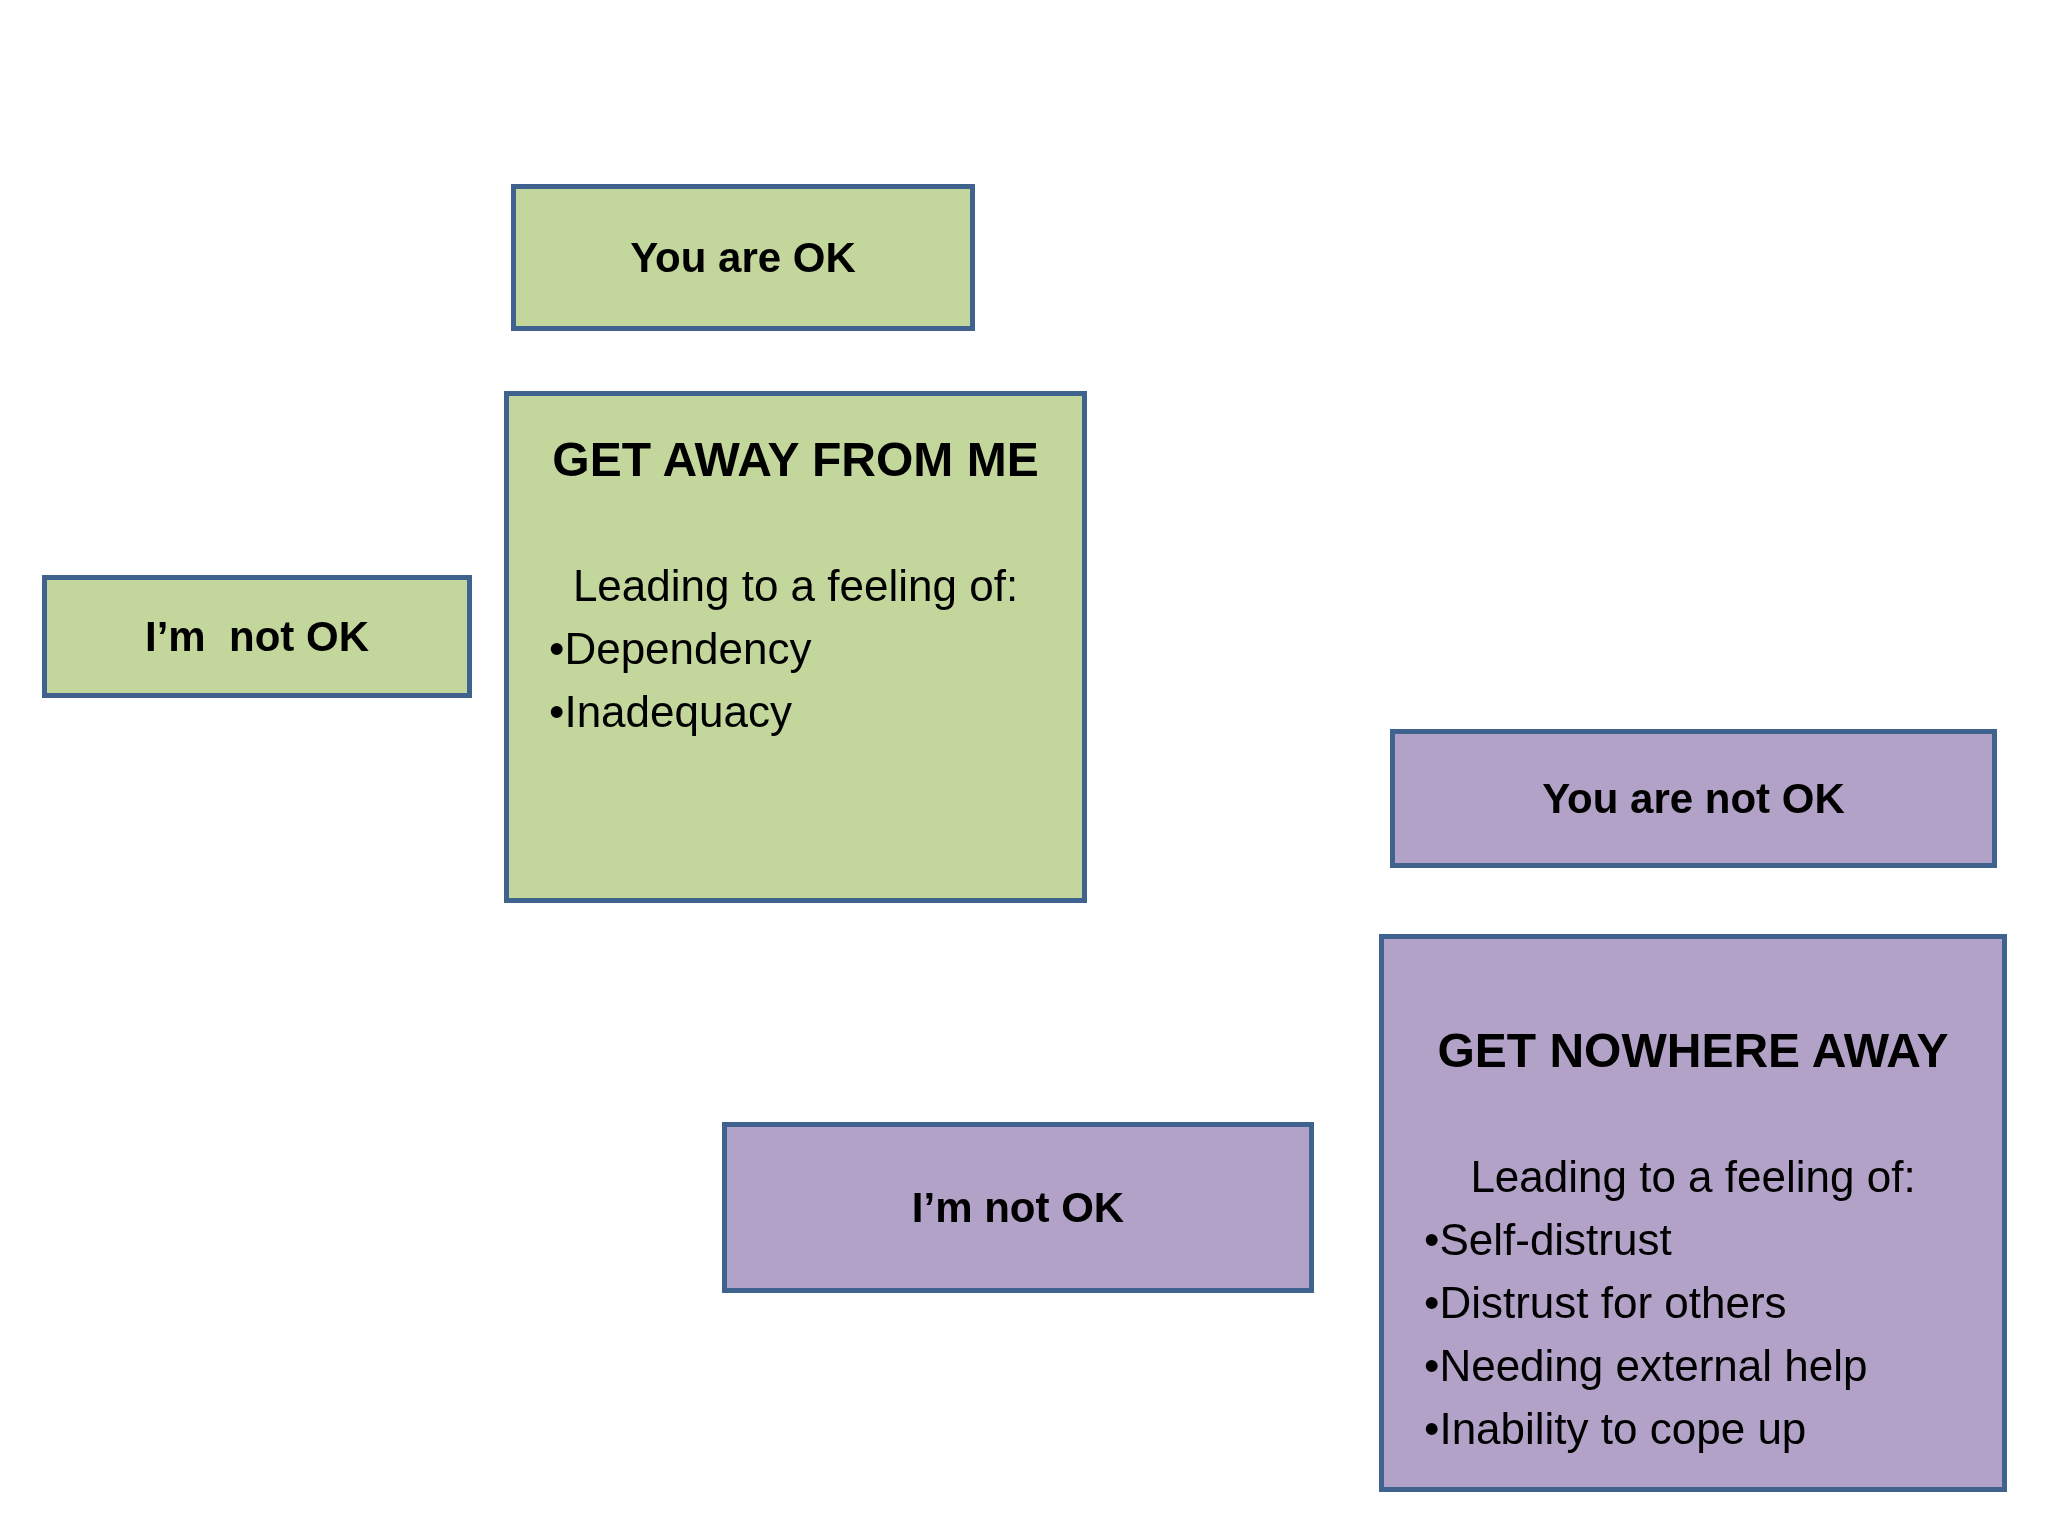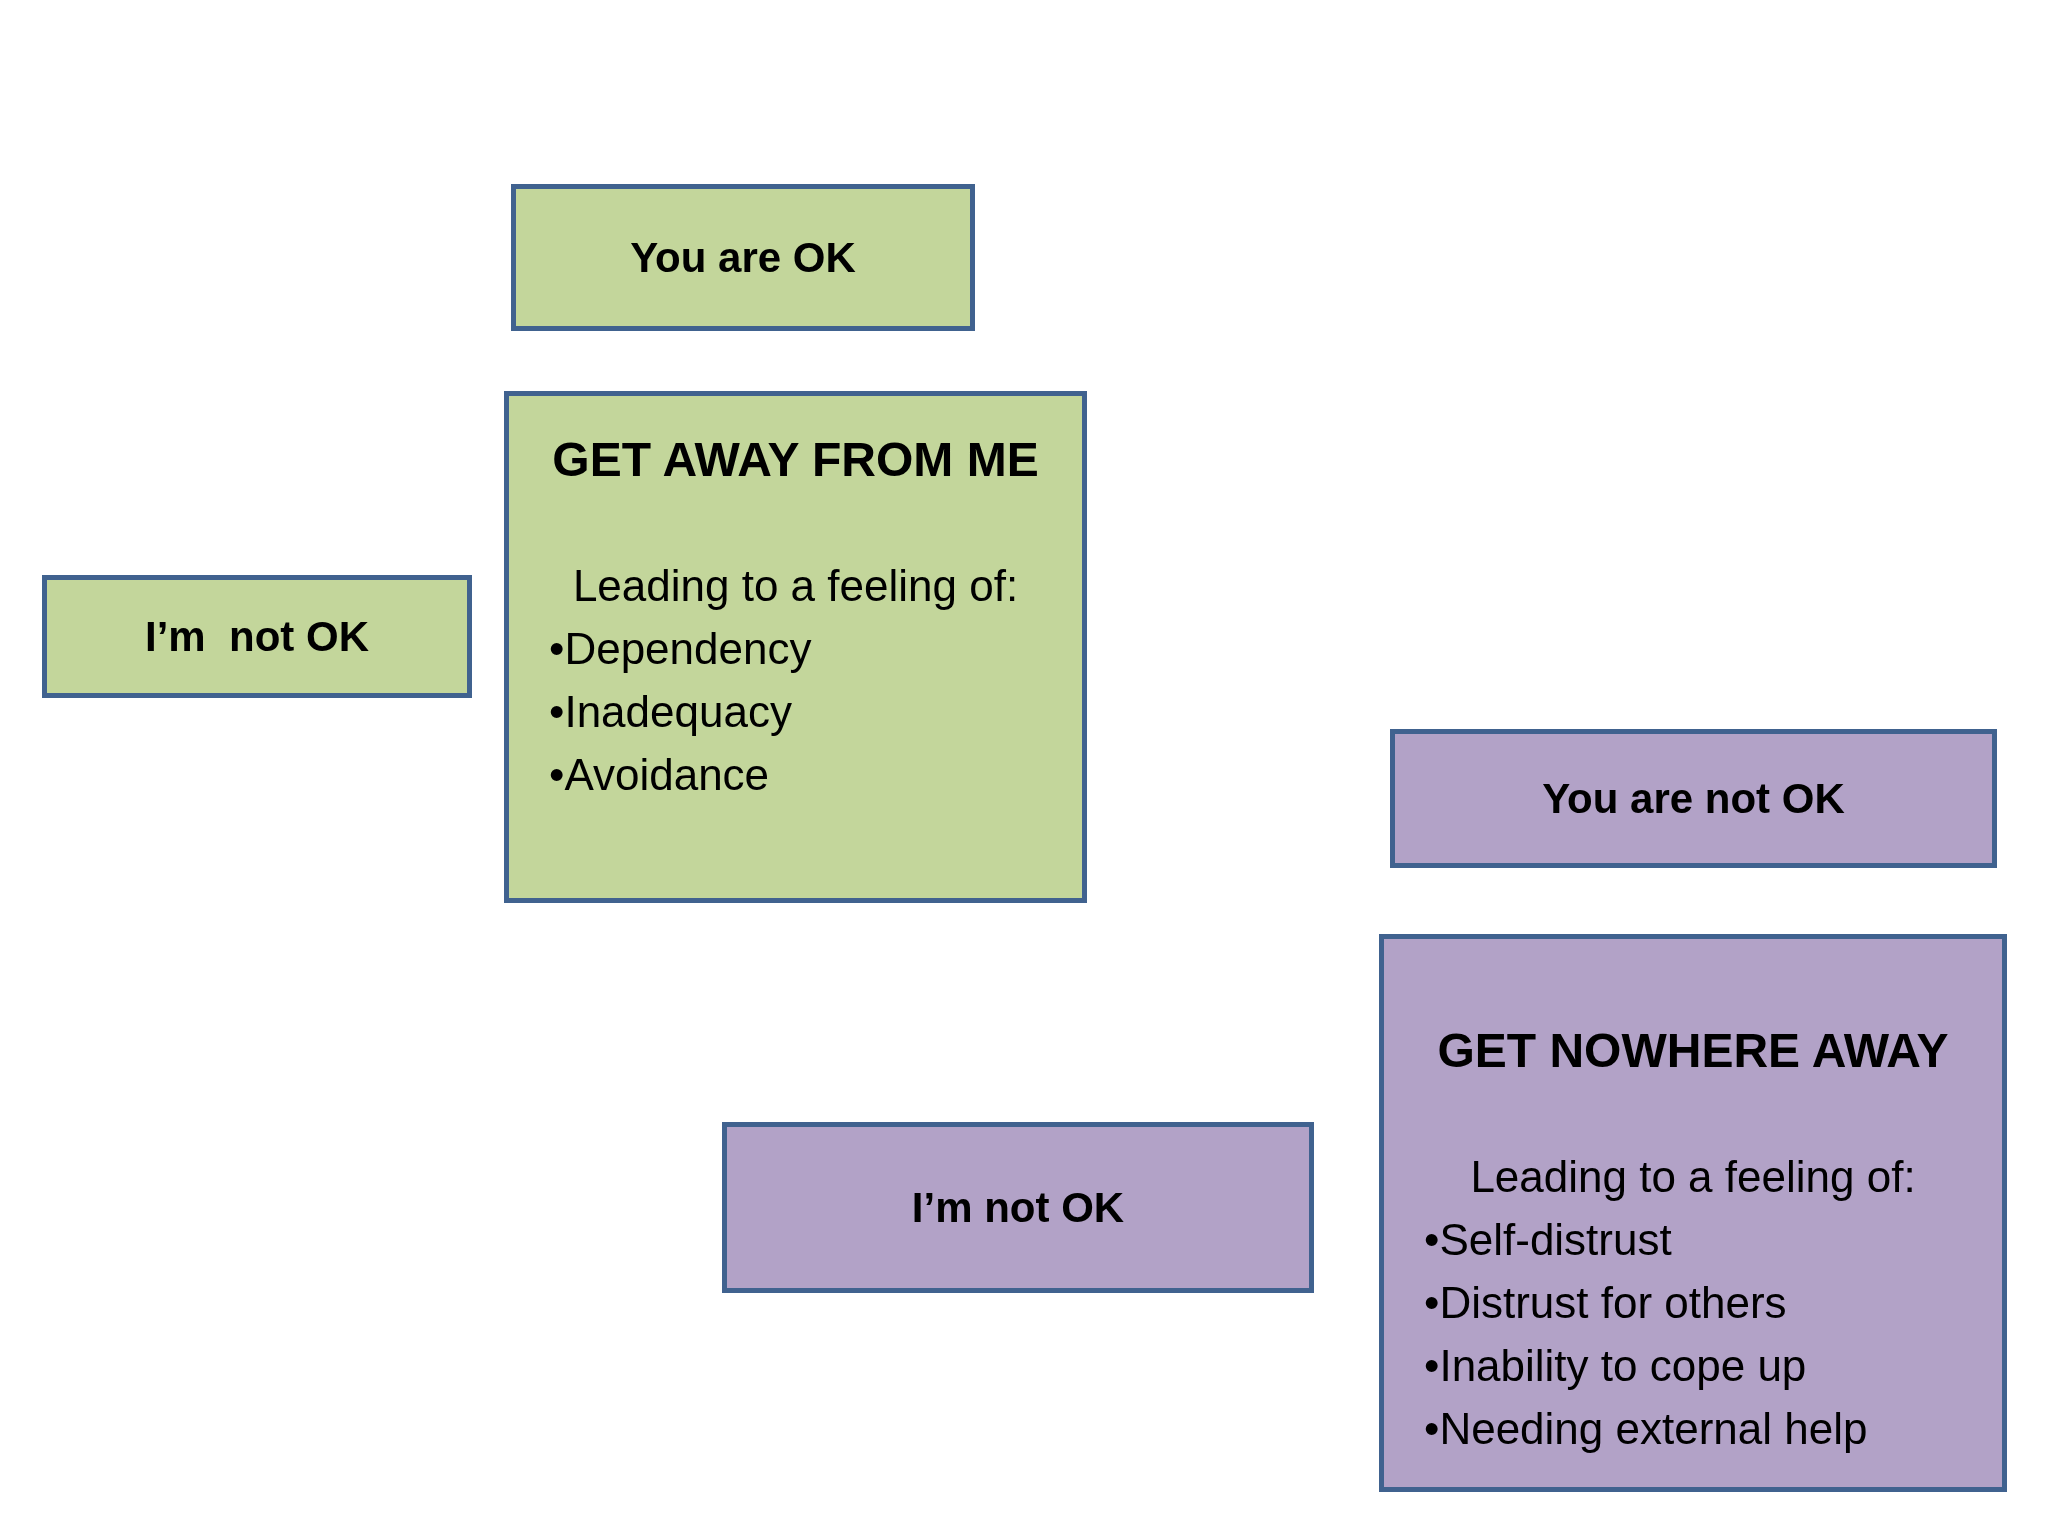--- a/index.html
+++ b/index.html
@@ -72,40 +72,39 @@
   <div id="box-you-are-ok" class="box green label-box">
     <span>You are OK</span>
   </div>
 
   <div id="box-get-away" class="box green big-box">
     <div class="title">GET AWAY FROM ME</div>
     <div class="lead">Leading to a feeling of:</div>
     <div class="bullet-list">
       <div class="bullet-line"><span>•</span><span>Dependency</span></div>
       <div class="bullet-line"><span>•</span><span>Inadequacy</span></div>
-      <div class="bullet-line"><span>•</span><span>Avoidance</span></div>
     </div>
   </div>
 
   <div id="box-im-not-ok-left" class="box green label-box">
     <span>I’m  not OK</span>
   </div>
 
   <div id="box-you-are-not-ok" class="box purple label-box">
     <span>You are not OK</span>
   </div>
 
   <div id="box-get-nowhere" class="box purple big-box">
     <div class="title">GET NOWHERE AWAY</div>
     <div class="lead">Leading to a feeling of:</div>
     <div class="bullet-list">
       <div class="bullet-line"><span>•</span><span>Self-distrust</span></div>
       <div class="bullet-line"><span>•</span><span>Distrust for others</span></div>
+      <div class="bullet-line"><span>•</span><span>Needing external help</span></div>
       <div class="bullet-line"><span>•</span><span>Inability to cope up</span></div>
-      <div class="bullet-line"><span>•</span><span>Needing external help</span></div>
     </div>
   </div>
 
   <div id="box-im-not-ok-mid" class="box purple label-box">
     <span>I’m not OK</span>
   </div>
 
 </div>
 
 </body></html>

